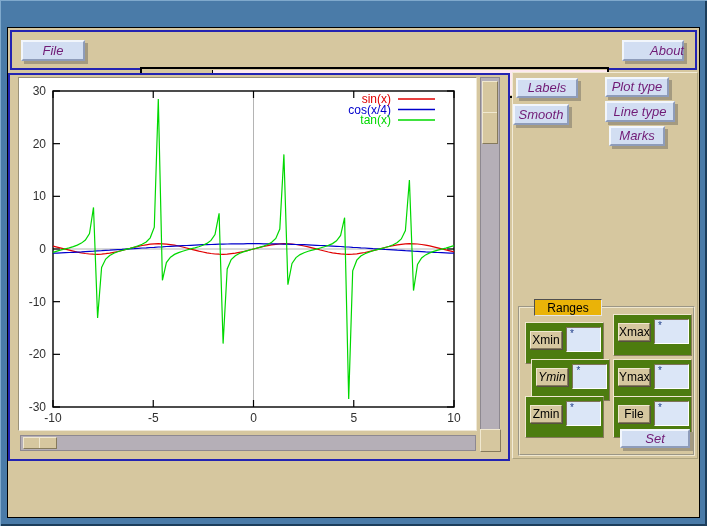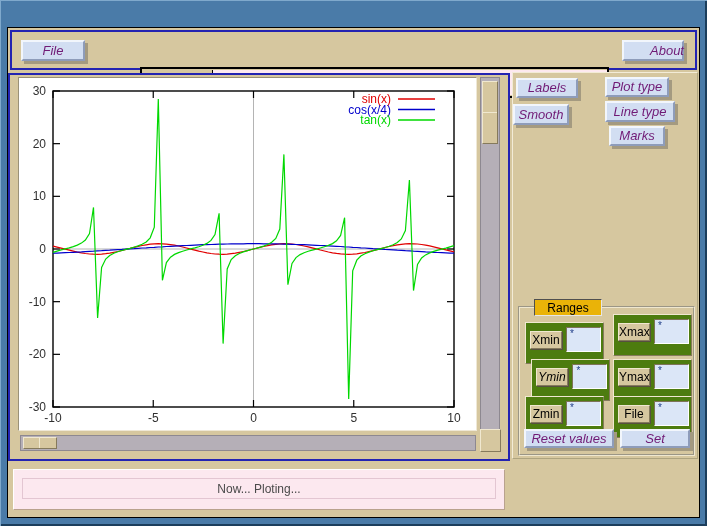--- a/index.html
+++ b/index.html
@@ -213,22 +213,18 @@
           <span class="star">*</span>
         </div>
       </div>
       <div class="cell" style="left:93px;top:88px;">
         <div class="lab">File</div>
         <div class="entry">
           <span class="star">*</span>
         </div>
       </div>
 
-      <div class="btn-blue" style="left:4px;top:121px;width:90px;height:19px;line-height:15px;">Reset values</div>
       <div class="btn-blue" style="left:100px;top:121px;width:70px;height:19px;line-height:15px;">Set</div>
     </div>
   </div>
 
-  <div class="statusbar">
-    <div class="status-inner">Now... Ploting...</div>
-  </div>
 
 </div>
 
 </body></html>

